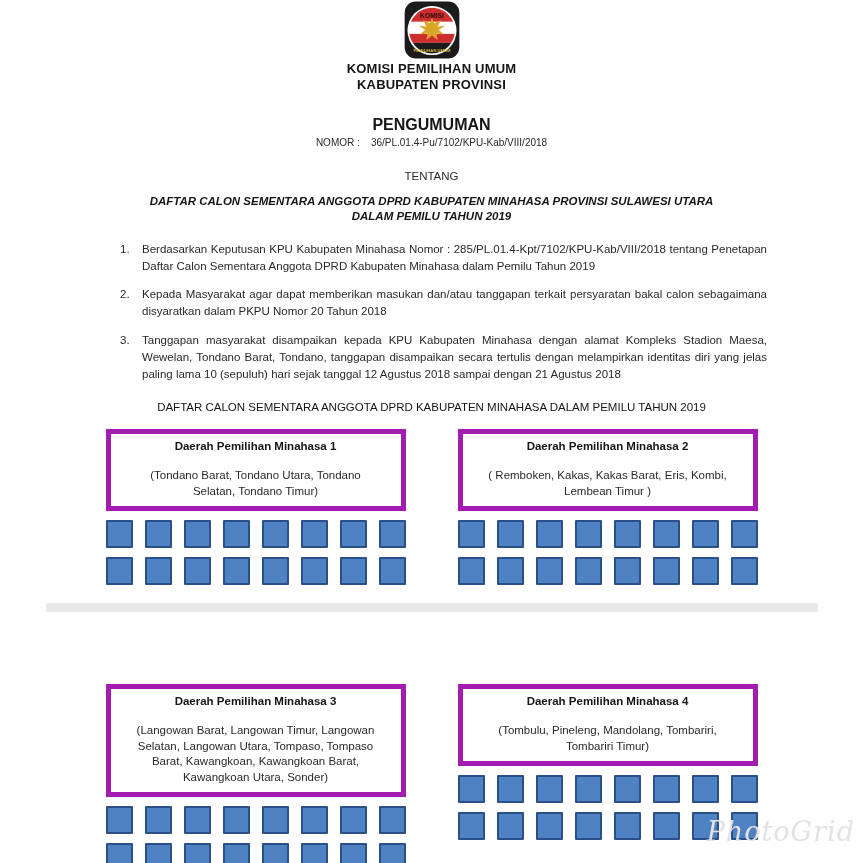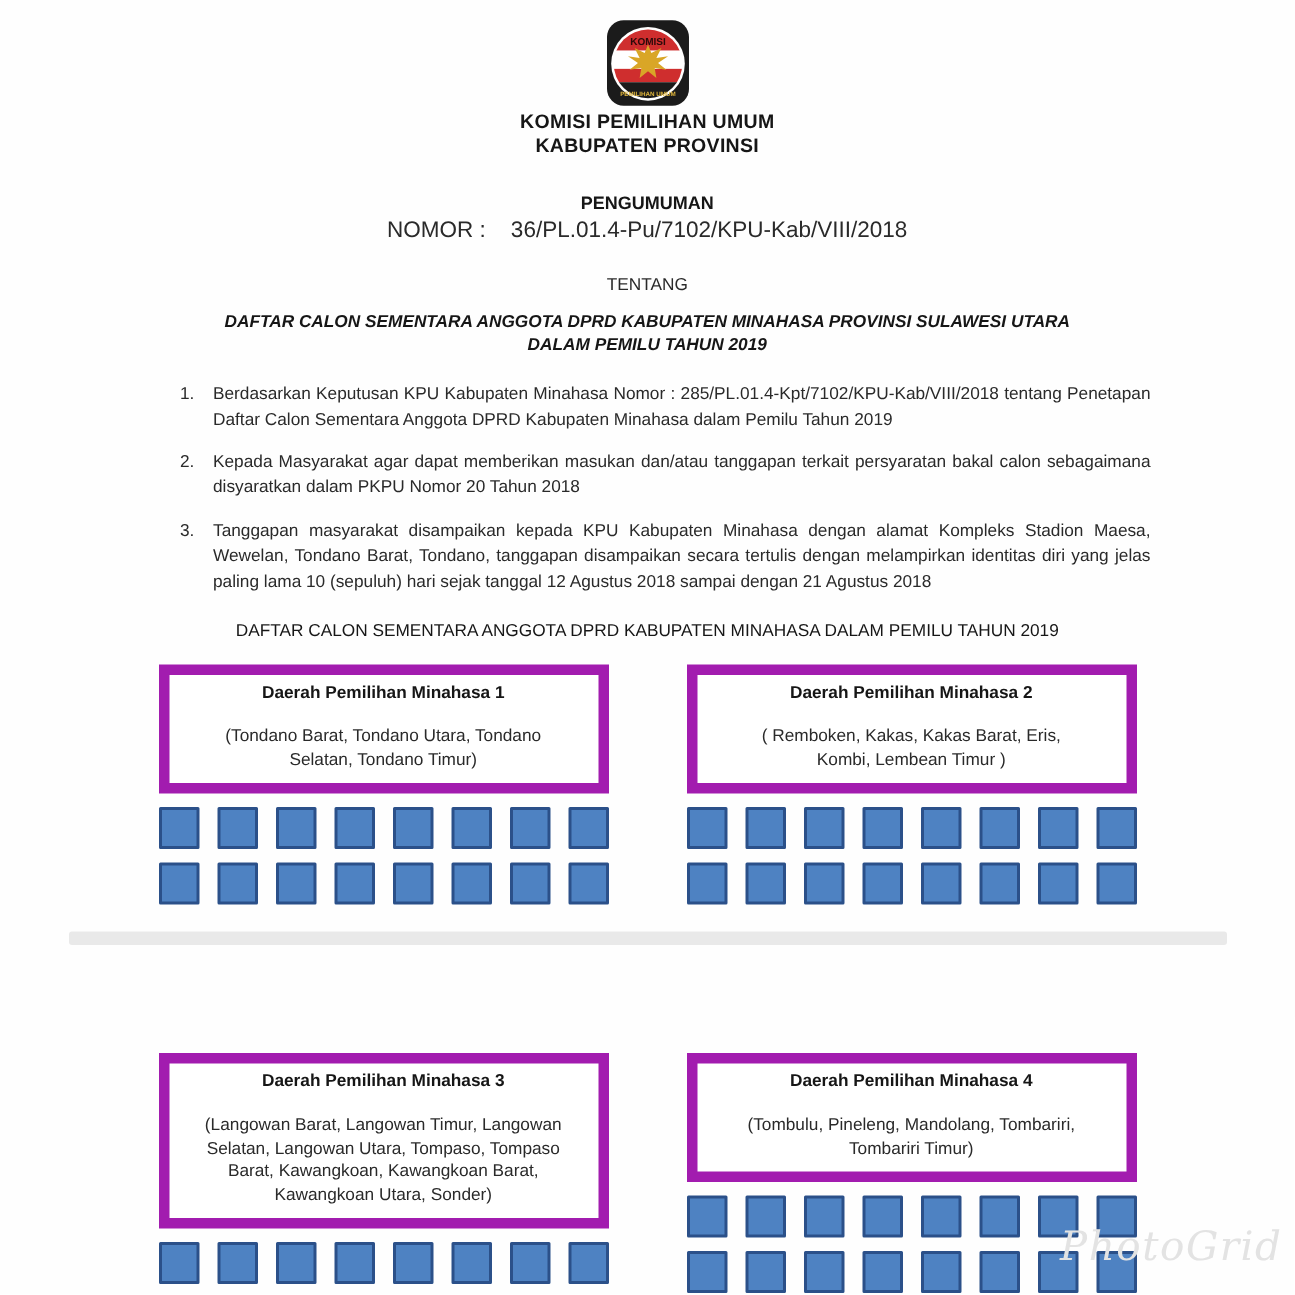--- a/index.html
+++ b/index.html
@@ -2,40 +2,40 @@
 <html><head>
 <meta charset="utf-8">
 <style>
   * { margin:0; padding:0; box-sizing:border-box; }
   html,body { background:#ffffff; }
   .page {
     width:863px; height:863px; margin:0 auto; position:relative; overflow:hidden;
     background:#fefefe; color:#1f1f1f;
     font-family:"Liberation Sans", sans-serif;
   }
-  .header { text-align:center; padding-top:13px; }
+  .header { text-align:center; padding-top:1px; }
   .logo { display:block; margin:0 auto 2px; }
   .org-line { font-weight:bold; font-size:13px; line-height:1.25; letter-spacing:.2px; color:#161616; }
 
   .announce { text-align:center; margin-top:22px; }
-  .announce-heading { font-weight:bold; font-size:12px; color:#161616; }
-  .announce-number { font-size:15px; margin-top:3px; color:#2a2a2a; }
+  .announce-heading { font-weight:bold; font-size:16px; color:#161616; }
+  .announce-number { font-size:10px; margin-top:3px; color:#2a2a2a; }
 
   .about { text-align:center; margin-top:22px; font-size:11.5px; color:#2a2a2a; }
   .doc-title { text-align:center; margin-top:12px; font-weight:bold; font-size:11.5px; line-height:1.35; color:#161616;font-style:italic; }
 
   .items { margin:16px 96px 0 120px; }
   .item { display:grid; grid-template-columns:22px 1fr; margin-bottom:11px; font-size:11.5px; line-height:1.5; color:#2a2a2a; }
   .item .txt { text-align:justify; }
 
   .section-title { text-align:center; margin-top:18px; font-weight:normal; font-size:11.5px; color:#161616; }
 
   .dapil-row { width:652px; margin:16px auto 0; display:flex; justify-content:space-between; align-items:flex-start; }
   .dapil { width:300px; }
-  .dapil-box { border:7px solid #a21caf; padding:6px 24px 7px; text-align:center; background:#fff; }
+  .dapil-box { border:5px solid #a21caf; padding:6px 24px 7px; text-align:center; background:#fff; }
   .dapil-name { font-weight:bold; font-size:11.5px; color:#161616; }
   .dapil-areas { font-size:11.5px; line-height:1.35; margin-top:16px; color:#2a2a2a; }
   .photo-grid { margin-top:9px; display:grid; grid-template-columns:repeat(8, 27px); justify-content:space-between; row-gap:9px; }
   .photo-sq { width:27px; height:28px; background:var(--photo-fill,#4e82c2); border:2px solid var(--photo-border,#2b5089); border-radius:1px; }
 
   .divider { width:772px; height:9px; background:var(--divider,#e9e9e9); margin:18px auto 0; border-radius:2px; }
   .dapil-row.second { margin-top:72px; }
 
   .watermark {
     position:absolute; right:8px; bottom:16px;

